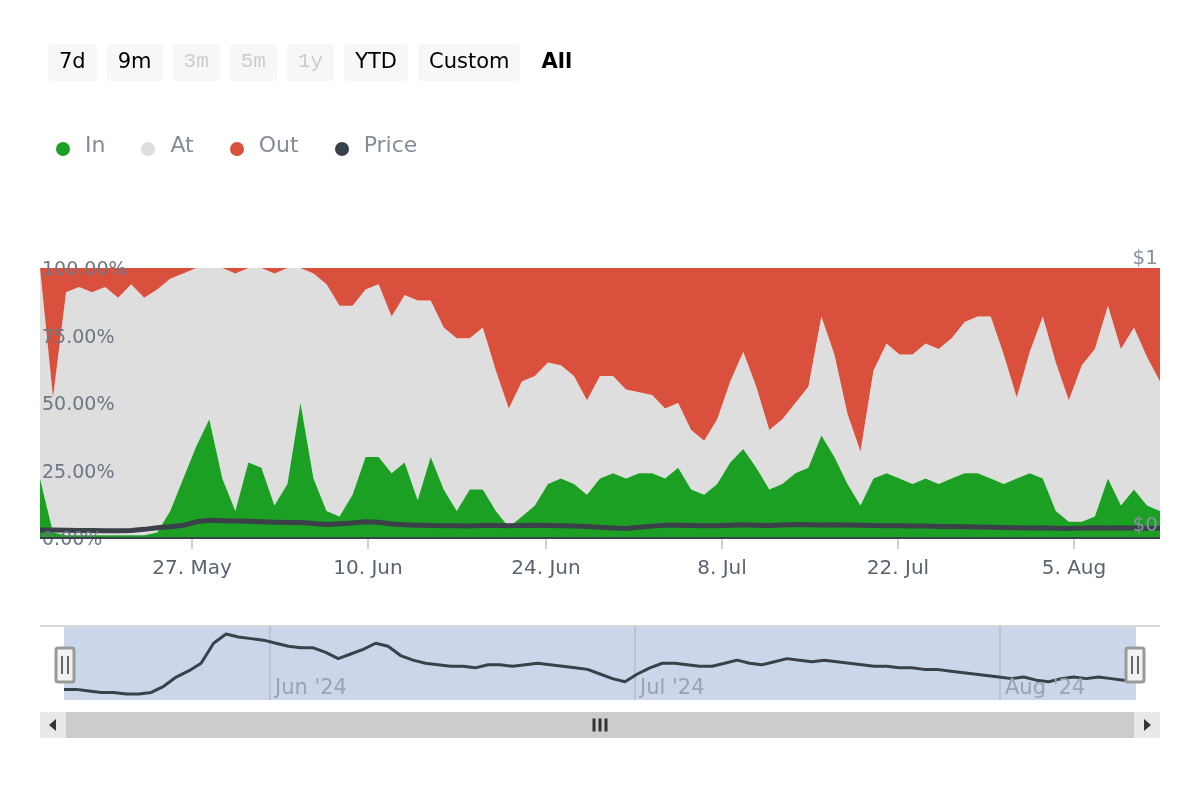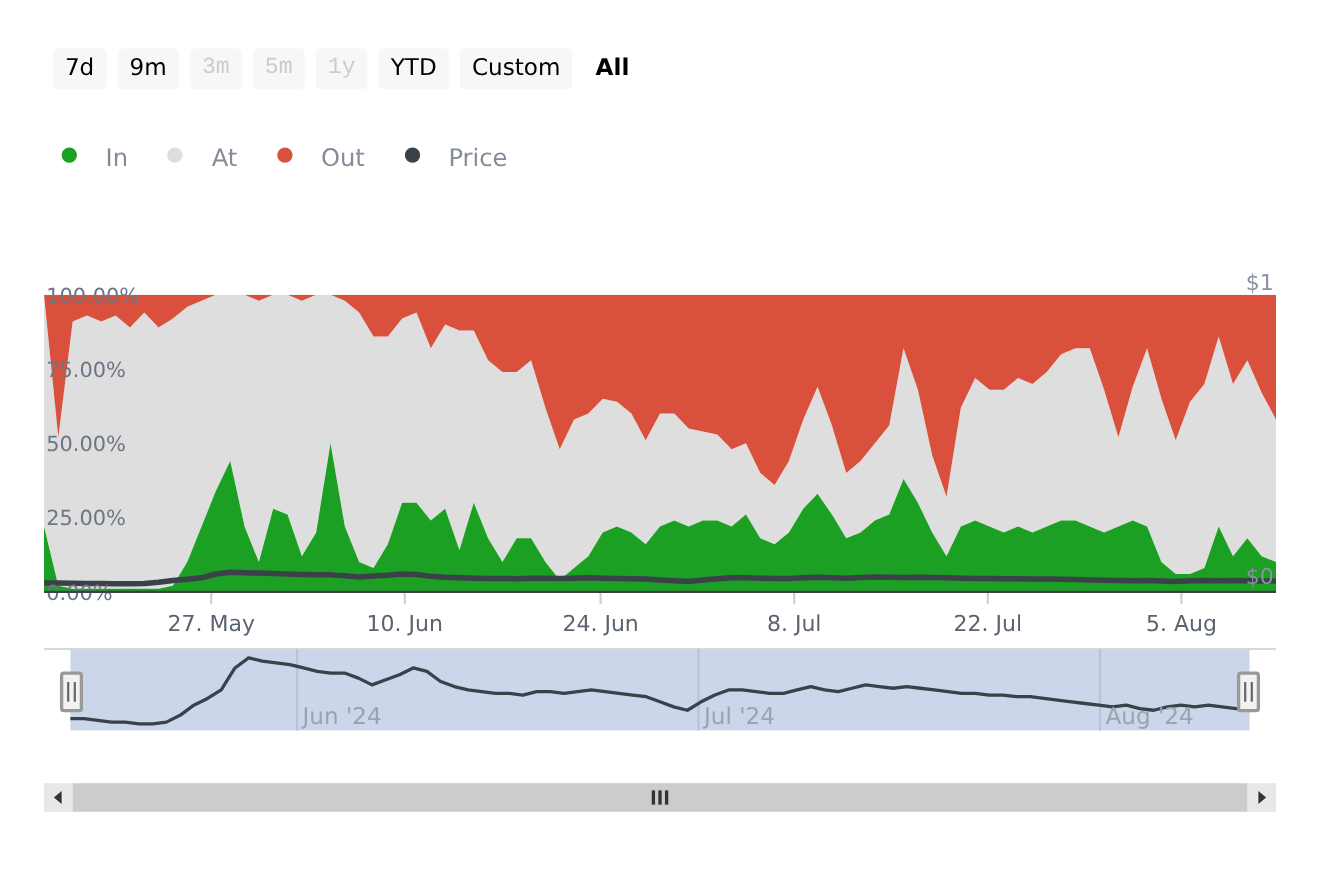--- a/index.html
+++ b/index.html
@@ -54,22 +54,22 @@
   #legend {
     position: absolute;
     left: 56px;
     top: 134px;
     display: flex;
     align-items: center;
     gap: 36px;
   }
   .legend-item {
     display: flex;
-    align-items: flex-start;
-    gap: 26px;
+    align-items: flex-end;
+    gap: 15px;
     cursor: pointer;
   }
   .legend-dot {
     width: 14px;
     height: 14px;
     border-radius: 50%;
     display: block;
     flex: none;
   }
   .legend-label {
@@ -102,21 +102,21 @@
   .price-axis-label {
     font-family: "DejaVu Sans", "Liberation Sans", sans-serif;
     font-size: 20px;
     fill: #8892a0;
   }
 
   
   #navigator {
     position: absolute;
     left: 40px;
-    top: 584px;
+    top: 620px;
     width: 1120px;
     height: 85px;
   }
   #navigator svg { display: block; }
   .nav-month-label {
     font-family: "DejaVu Sans", "Liberation Sans", sans-serif;
     font-size: 21px;
     fill: #9aa3b0;
   }
 

